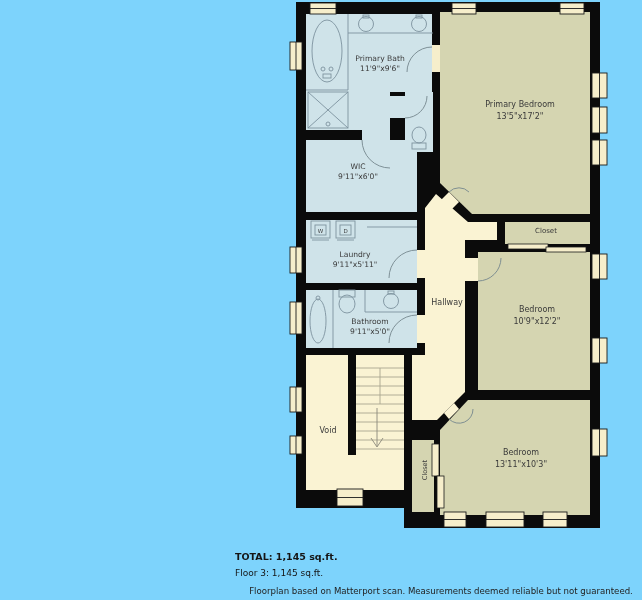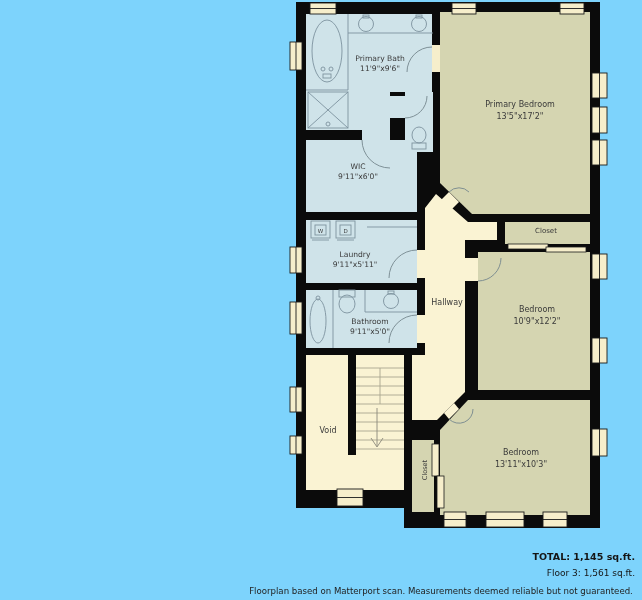--- a/index.html
+++ b/index.html
@@ -2,21 +2,21 @@
 <html><head>
 <meta charset="utf-8">
 <style>
   html,body{margin:0;padding:0;background:#ffffff;}
   body{font-family:"DejaVu Sans","Liberation Sans",sans-serif;}
   .page{position:relative;width:642px;height:600px;background:#7dd3fc;overflow:hidden;padding-left:44px;}
   .plan-svg{position:absolute;left:0;top:0;}
   .room-label{fill:#3a3a3a;}
   .logo{position:absolute;left:9px;top:534px;font-size:45px;font-weight:bold;color:#2d5e84;letter-spacing:-1px;line-height:1;}
   .logo .slash{font-weight:normal;position:relative;top:-2px;}
-  .footer-block{position:absolute;left:235px;top:551px;width:400px;text-align:right;color:#151515;}
+  .footer-block{position:absolute;left:235px;top:551px;width:400px;text-align:left;color:#151515;}
   .footer-total{font-weight:bold;font-size:9.5px;}
   .footer-floor{font-size:9px;margin-top:6px;}
   .disclaimer{position:absolute;left:231px;top:586px;width:420px;text-align:center;font-size:8.6px;color:#222;white-space:nowrap;}
 </style>
 </head>
 <body>
 
 <div class="page">
 
 <svg class="plan-svg" width="642" height="600" viewBox="0 0 642 600">
@@ -270,17 +270,17 @@
     <text x="521" y="467" font-size="8">13'11"x10'3"</text>
 
     <text x="320.5" y="233" font-size="5.5">W</text>
     <text x="345.5" y="233" font-size="5.5">D</text>
   </g>
 </svg>
 
 
   <div class="footer-block">
     <div class="footer-total">TOTAL: 1,145 sq.ft.</div>
-    <div class="footer-floor">Floor 3: 1,561 sq.ft.</div>
+    <div class="footer-floor">Floor 3: 1,145 sq.ft.</div>
   </div>
   <div class="disclaimer">Floorplan based on Matterport scan. Measurements deemed reliable but not guaranteed.</div>
 
 </div>
 
 </body></html>

